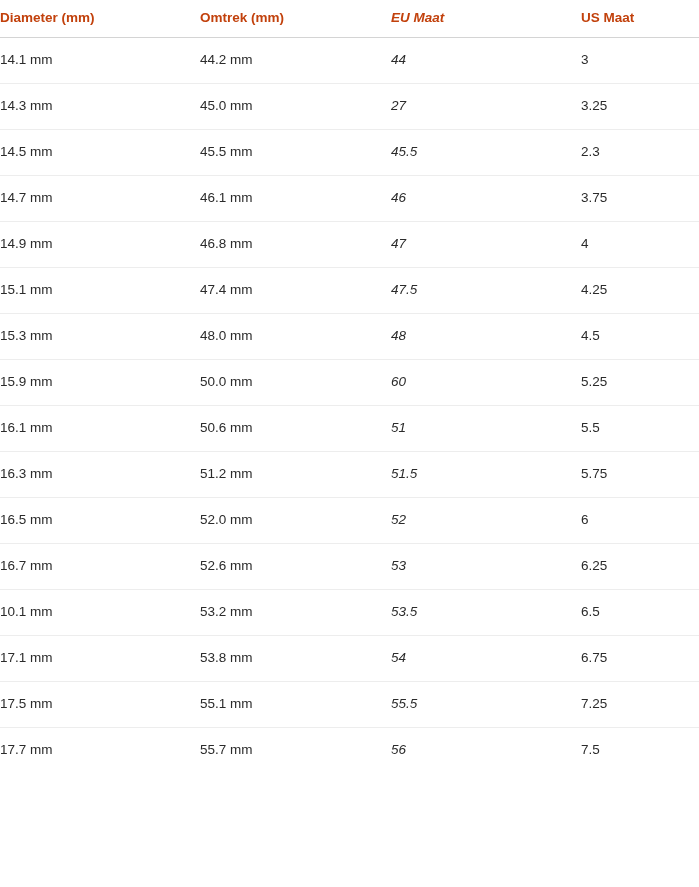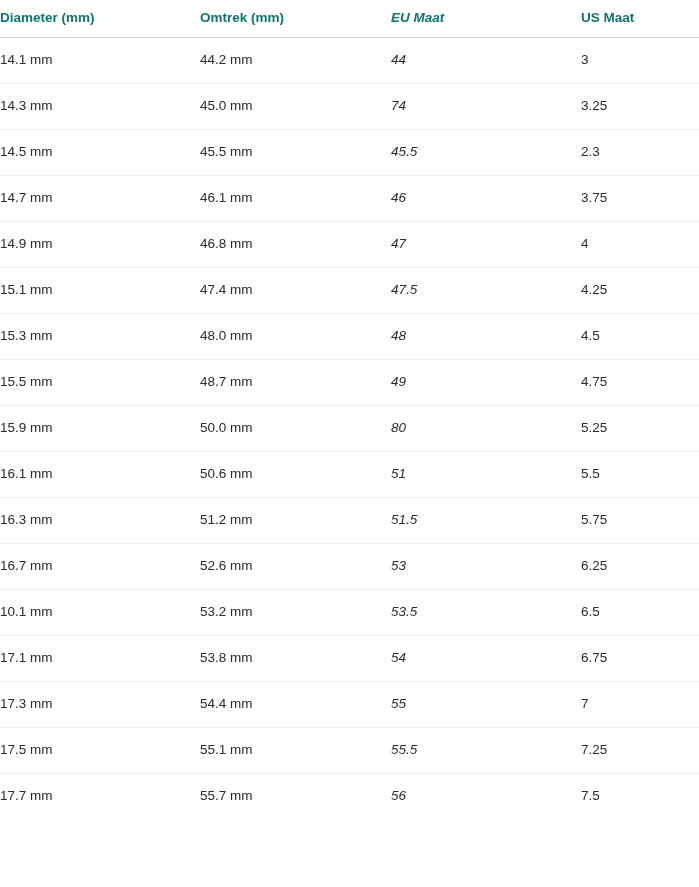--- a/index.html
+++ b/index.html
@@ -26,21 +26,21 @@
   .size-table col.c-diameter { width: 200px; }
   .size-table col.c-omtrek   { width: 191px; }
   .size-table col.c-eu       { width: 190px; }
   .size-table col.c-us       { width: 118px; }
 
   .size-table thead th {
     text-align: left;
     font-weight: bold;
     font-size: 13.5px;
     line-height: 1;
-    color: #0f766e;
+    color: #c2410c;
     padding: 11px 0 12px 0;
     border-bottom: 1px solid #d4d4d4;
     vertical-align: bottom;
     white-space: nowrap;
   }
 
   .size-table tbody td {
     text-align: left;
     font-weight: normal;
     font-size: 13.5px;
@@ -91,21 +91,21 @@
   <tbody id="table-body">
       <tr>
         <td class="cell-pad-1">14.1 mm</td>
         <td class="cell-pad-2">44.2 mm</td>
         <td class="cell-pad-3">44</td>
         <td class="cell-pad-4">3</td>
       </tr>
       <tr>
         <td class="cell-pad-1">14.3 mm</td>
         <td class="cell-pad-2">45.0 mm</td>
-        <td class="cell-pad-3">74</td>
+        <td class="cell-pad-3">27</td>
         <td class="cell-pad-4">3.25</td>
       </tr>
       <tr>
         <td class="cell-pad-1">14.5 mm</td>
         <td class="cell-pad-2">45.5 mm</td>
         <td class="cell-pad-3">45.5</td>
         <td class="cell-pad-4">2.3</td>
       </tr>
       <tr>
         <td class="cell-pad-1">14.7 mm</td>
@@ -125,68 +125,62 @@
         <td class="cell-pad-3">47.5</td>
         <td class="cell-pad-4">4.25</td>
       </tr>
       <tr>
         <td class="cell-pad-1">15.3 mm</td>
         <td class="cell-pad-2">48.0 mm</td>
         <td class="cell-pad-3">48</td>
         <td class="cell-pad-4">4.5</td>
       </tr>
       <tr>
-        <td class="cell-pad-1">15.5 mm</td>
-        <td class="cell-pad-2">48.7 mm</td>
-        <td class="cell-pad-3">49</td>
-        <td class="cell-pad-4">4.75</td>
-      </tr>
-      <tr>
         <td class="cell-pad-1">15.9 mm</td>
         <td class="cell-pad-2">50.0 mm</td>
-        <td class="cell-pad-3">80</td>
+        <td class="cell-pad-3">60</td>
         <td class="cell-pad-4">5.25</td>
       </tr>
       <tr>
         <td class="cell-pad-1">16.1 mm</td>
         <td class="cell-pad-2">50.6 mm</td>
         <td class="cell-pad-3">51</td>
         <td class="cell-pad-4">5.5</td>
       </tr>
       <tr>
         <td class="cell-pad-1">16.3 mm</td>
         <td class="cell-pad-2">51.2 mm</td>
         <td class="cell-pad-3">51.5</td>
         <td class="cell-pad-4">5.75</td>
+      </tr>
+      <tr>
+        <td class="cell-pad-1">16.5 mm</td>
+        <td class="cell-pad-2">52.0 mm</td>
+        <td class="cell-pad-3">52</td>
+        <td class="cell-pad-4">6</td>
       </tr>
       <tr>
         <td class="cell-pad-1">16.7 mm</td>
         <td class="cell-pad-2">52.6 mm</td>
         <td class="cell-pad-3">53</td>
         <td class="cell-pad-4">6.25</td>
       </tr>
       <tr>
         <td class="cell-pad-1">10.1 mm</td>
         <td class="cell-pad-2">53.2 mm</td>
         <td class="cell-pad-3">53.5</td>
         <td class="cell-pad-4">6.5</td>
       </tr>
       <tr>
         <td class="cell-pad-1">17.1 mm</td>
         <td class="cell-pad-2">53.8 mm</td>
         <td class="cell-pad-3">54</td>
         <td class="cell-pad-4">6.75</td>
       </tr>
       <tr>
-        <td class="cell-pad-1">17.3 mm</td>
-        <td class="cell-pad-2">54.4 mm</td>
-        <td class="cell-pad-3">55</td>
-        <td class="cell-pad-4">7</td>
-      </tr>
-      <tr>
         <td class="cell-pad-1">17.5 mm</td>
         <td class="cell-pad-2">55.1 mm</td>
         <td class="cell-pad-3">55.5</td>
         <td class="cell-pad-4">7.25</td>
       </tr>
       <tr>
         <td class="cell-pad-1">17.7 mm</td>
         <td class="cell-pad-2">55.7 mm</td>
         <td class="cell-pad-3">56</td>
         <td class="cell-pad-4">7.5</td>

